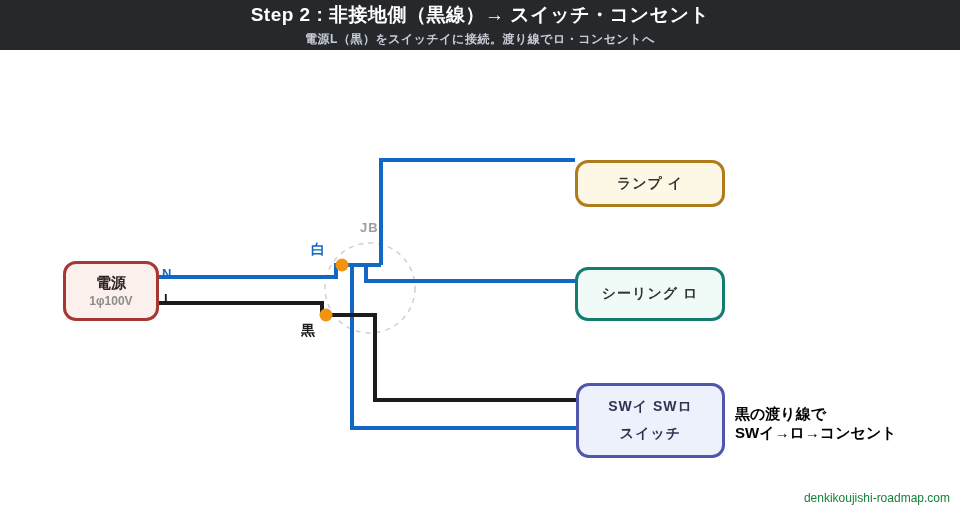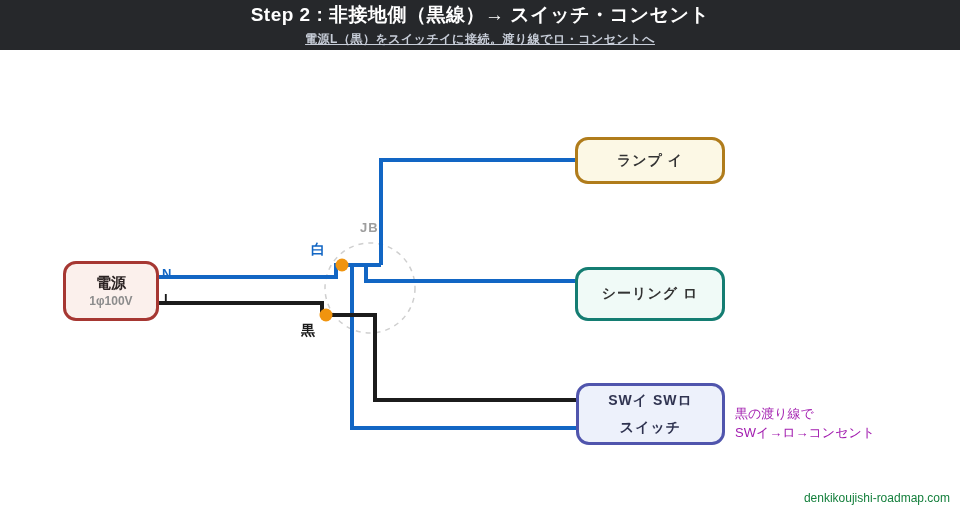--- a/index.html
+++ b/index.html
@@ -14,49 +14,49 @@
   .header {
     position: absolute; left: 0; top: 0; width: 960px; height: 50px;
     background: #26282B;
     display: flex; flex-direction: column; align-items: center; justify-content: center;
     gap: 3px; z-index: 5;
   }
   .header .title {
     color: #FFFFFF; font-size: 19px; font-weight: bold; letter-spacing: 0.5px;
   }
   .header .subtitle {
-    color: #C7CDD8; font-size: 12px; font-weight: bold; letter-spacing: 0.5px; text-decoration: underline;
+    color: #C7CDD8; font-size: 12px; font-weight: bold; letter-spacing: 0.5px;
   }
   
   svg.wires { position: absolute; left: 0; top: 0; z-index: 1; }
   
   .node {
     position: absolute; z-index: 2;
     display: flex; flex-direction: column; align-items: center; justify-content: center;
     border-radius: 13px; border: 3px solid #888; background: #fff;
   }
   .node-power { left: 63px; top: 261px; width: 96px; height: 60px; background: #FBF0EC; gap: 1px; text-align: right; }
   .node-power .main { font-size: 15px; font-weight: bold; color: #2B2323; }
   .node-power .sub  { font-size: 12px; font-weight: bold; color: #8C8C8C; }
   .node-lamp    { left: 575px; top: 137px; width: 150px; height: 47px; background: #FCF8E5; }
   .node-ceiling { left: 575px; top: 267px; width: 150px; height: 54px; background: #F0FAF7; }
-  .node-switch  { left: 576px; top: 383px; width: 149px; height: 62px; background: #EDF1FB; gap: 9px; }
+  .node-switch  { left: 576px; top: 383px; width: 149px; height: 75px; background: #EDF1FB; gap: 9px; }
   .node .load-label { font-size: 14px; font-weight: bold; color: #333333; letter-spacing: 1px; }
   .node-switch .load-label { color: #2F3350; }
   
   .wire-label { position: absolute; z-index: 3; font-weight: bold; }
   .label-n  { left: 162px; top: 266px; font-size: 13px; color: #1266C4; }
   .label-l  { left: 164px; top: 291px; font-size: 13px; color: #1A1A1A; }
   .label-white { left: 311px; top: 241px; font-size: 14px; color: #1266C4; }
   .label-black { left: 301px; top: 322px; font-size: 14px; color: #1A1A1A; }
   .label-jb { left: 360px; top: 220px; font-size: 13px; color: #9E9E9E; letter-spacing: 1px; }
   
   .annotation {
     position: absolute; left: 735px; top: 404px; z-index: 3;
-    font-size: 13px; font-weight: normal; color: #a21caf; line-height: 19px;
+    font-size: 15px; font-weight: bold; color: #000000; line-height: 19px;
     white-space: nowrap;
   }
   .watermark {
     position: absolute; right: 10px; top: 491px; z-index: 3;
     font-size: 12px; color: #15803d;
   }
 </style>
 </head>
 <body>
 
@@ -78,21 +78,21 @@
 
   <circle cx="342" cy="265" r="6.5" fill="#F0940F"></circle>
   <circle cx="326" cy="315" r="6.5" fill="#F0940F"></circle>
 </svg>
 
 <div class="node node-power" style="border-color: rgb(166, 55, 50);">
   <div class="main">電源</div>
   <div class="sub">1φ100V</div>
 </div>
 
-<div class="node node-lamp" style="border-color: rgb(176, 124, 27);">
+<div class="node node-lamp" style="border-color: rgb(176, 124, 27); margin-top: 23px;">
   <div class="load-label">ランプ イ</div>
 </div>
 
 <div class="node node-ceiling" style="border-color: rgb(20, 125, 114);">
   <div class="load-label">シーリング ロ</div>
 </div>
 
 <div class="node node-switch" style="border-color: rgb(80, 85, 173);">
   <div class="load-label">SWイ  SWロ</div>
   <div class="load-label">スイッチ</div>

